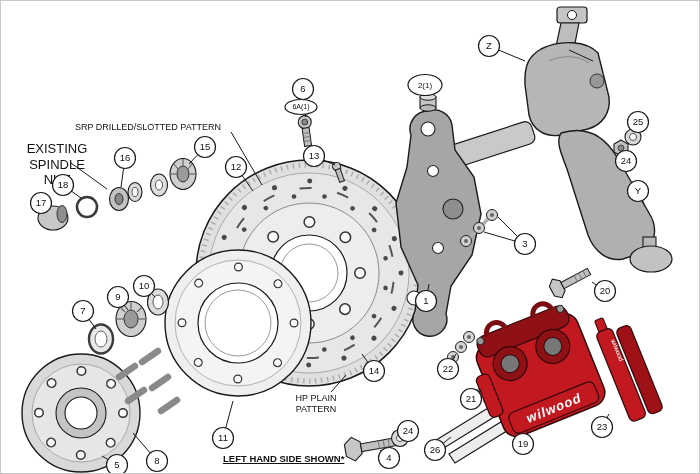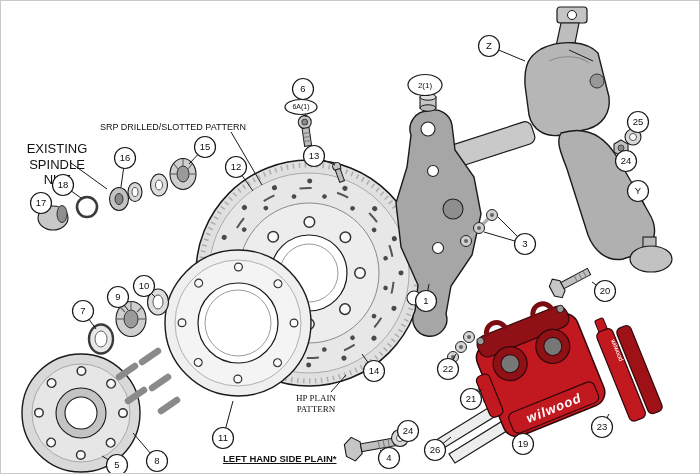--- a/index.html
+++ b/index.html
@@ -1,23 +1,23 @@
 <!DOCTYPE html>
 <html><head>
 <meta charset="utf-8">
 <style>
   html,body{margin:0;padding:0;background:#fff;}
   .stage{position:relative;width:700px;height:474px;background:#ffffff;border:1px solid #c9c9c9;
          box-sizing:border-box;overflow:hidden;font-family:"Liberation Sans",sans-serif;}
   .stage svg{position:absolute;left:0;top:0;font-family:"Liberation Sans",sans-serif;}
   .lbl{position:absolute;color:#111;line-height:1.2;white-space:pre-line;letter-spacing:0;}
   .lbl-spindle-nut{left:24px;top:140px;width:64px;text-align:center;font-size:13px;}
-  .lbl-srp{left:99px;top:121px;font-size:9px;}
+  .lbl-srp{left:74px;top:121px;font-size:9px;}
   .lbl-oem{left:595px;top:52px;width:102px;font-size:8.5px;}
-  .lbl-hp{left:284px;top:392px;width:62px;text-align:center;font-size:9px;font-family:Liberation Serif, serif;}
+  .lbl-hp{left:284px;top:392px;width:62px;text-align:center;font-size:9px;}
   .lbl-side{left:222px;top:452px;font-size:9.5px;font-weight:bold;text-decoration:underline;}
 </style>
 </head>
 <body>
 
 <div class="stage">
 
   <svg id="drawing" width="700" height="474" viewBox="0 0 700 474">
 
     <g>
@@ -243,21 +243,21 @@
       <line x1="592" y1="60" x2="568" y2="49"></line>
       <line x1="330" y1="391" x2="345" y2="374"></line>
     </g>
   </svg>
 
   <div class="lbl lbl-spindle-nut">EXISTING
 SPINDLE NUT</div>
   <div class="lbl lbl-srp">SRP DRILLED/SLOTTED PATTERN</div>
   <div class="lbl lbl-hp">HP PLAIN
 PATTERN</div>
-  <div class="lbl lbl-side">LEFT HAND SIDE PLAIN*</div>
+  <div class="lbl lbl-side">LEFT HAND SIDE SHOWN*</div>
 
   <svg id="callout-layer" width="700" height="474" viewBox="0 0 700 474">
       <g stroke="#1a1a1a" stroke-width="1">
         <line x1="488" y1="45" x2="524" y2="60"></line>
         <line x1="302" y1="88" x2="305" y2="116"></line>
         <line x1="424" y1="84" x2="427" y2="95"></line>
         <line x1="637" y1="121" x2="632" y2="129"></line>
         <line x1="625" y1="160" x2="621" y2="151"></line>
         <line x1="637" y1="190" x2="644" y2="205"></line>
         <line x1="124" y1="157" x2="120" y2="186"></line>

